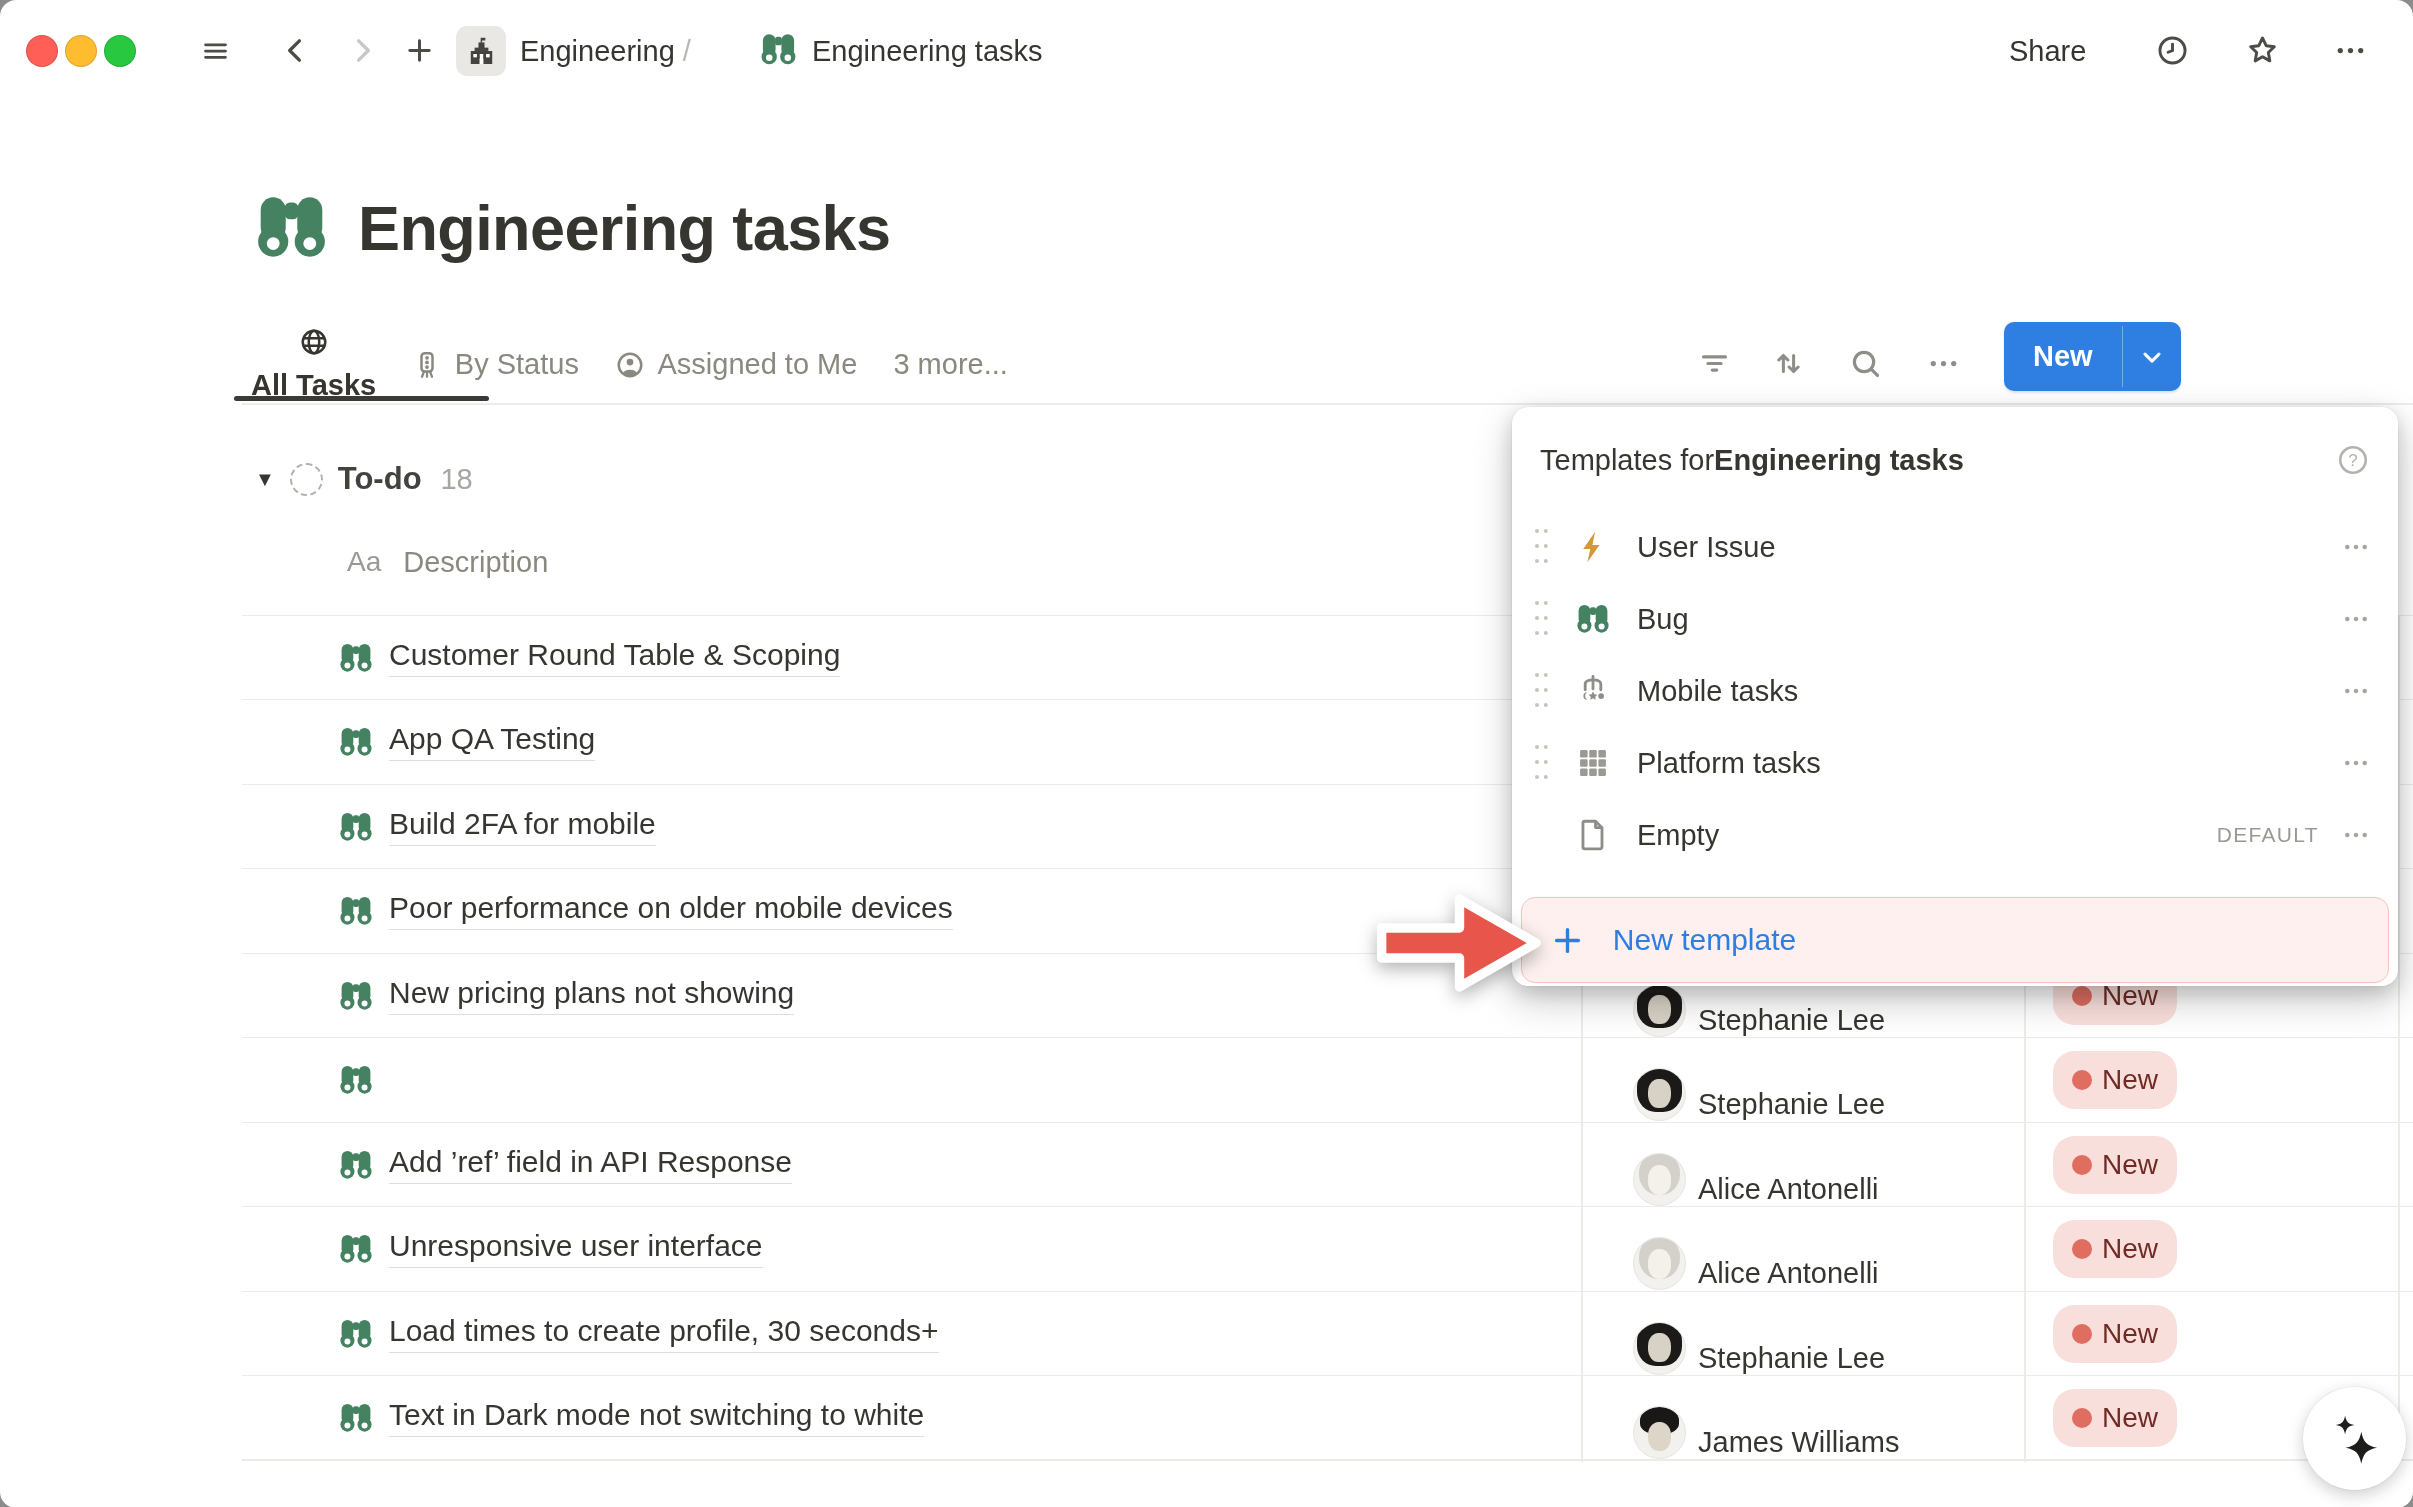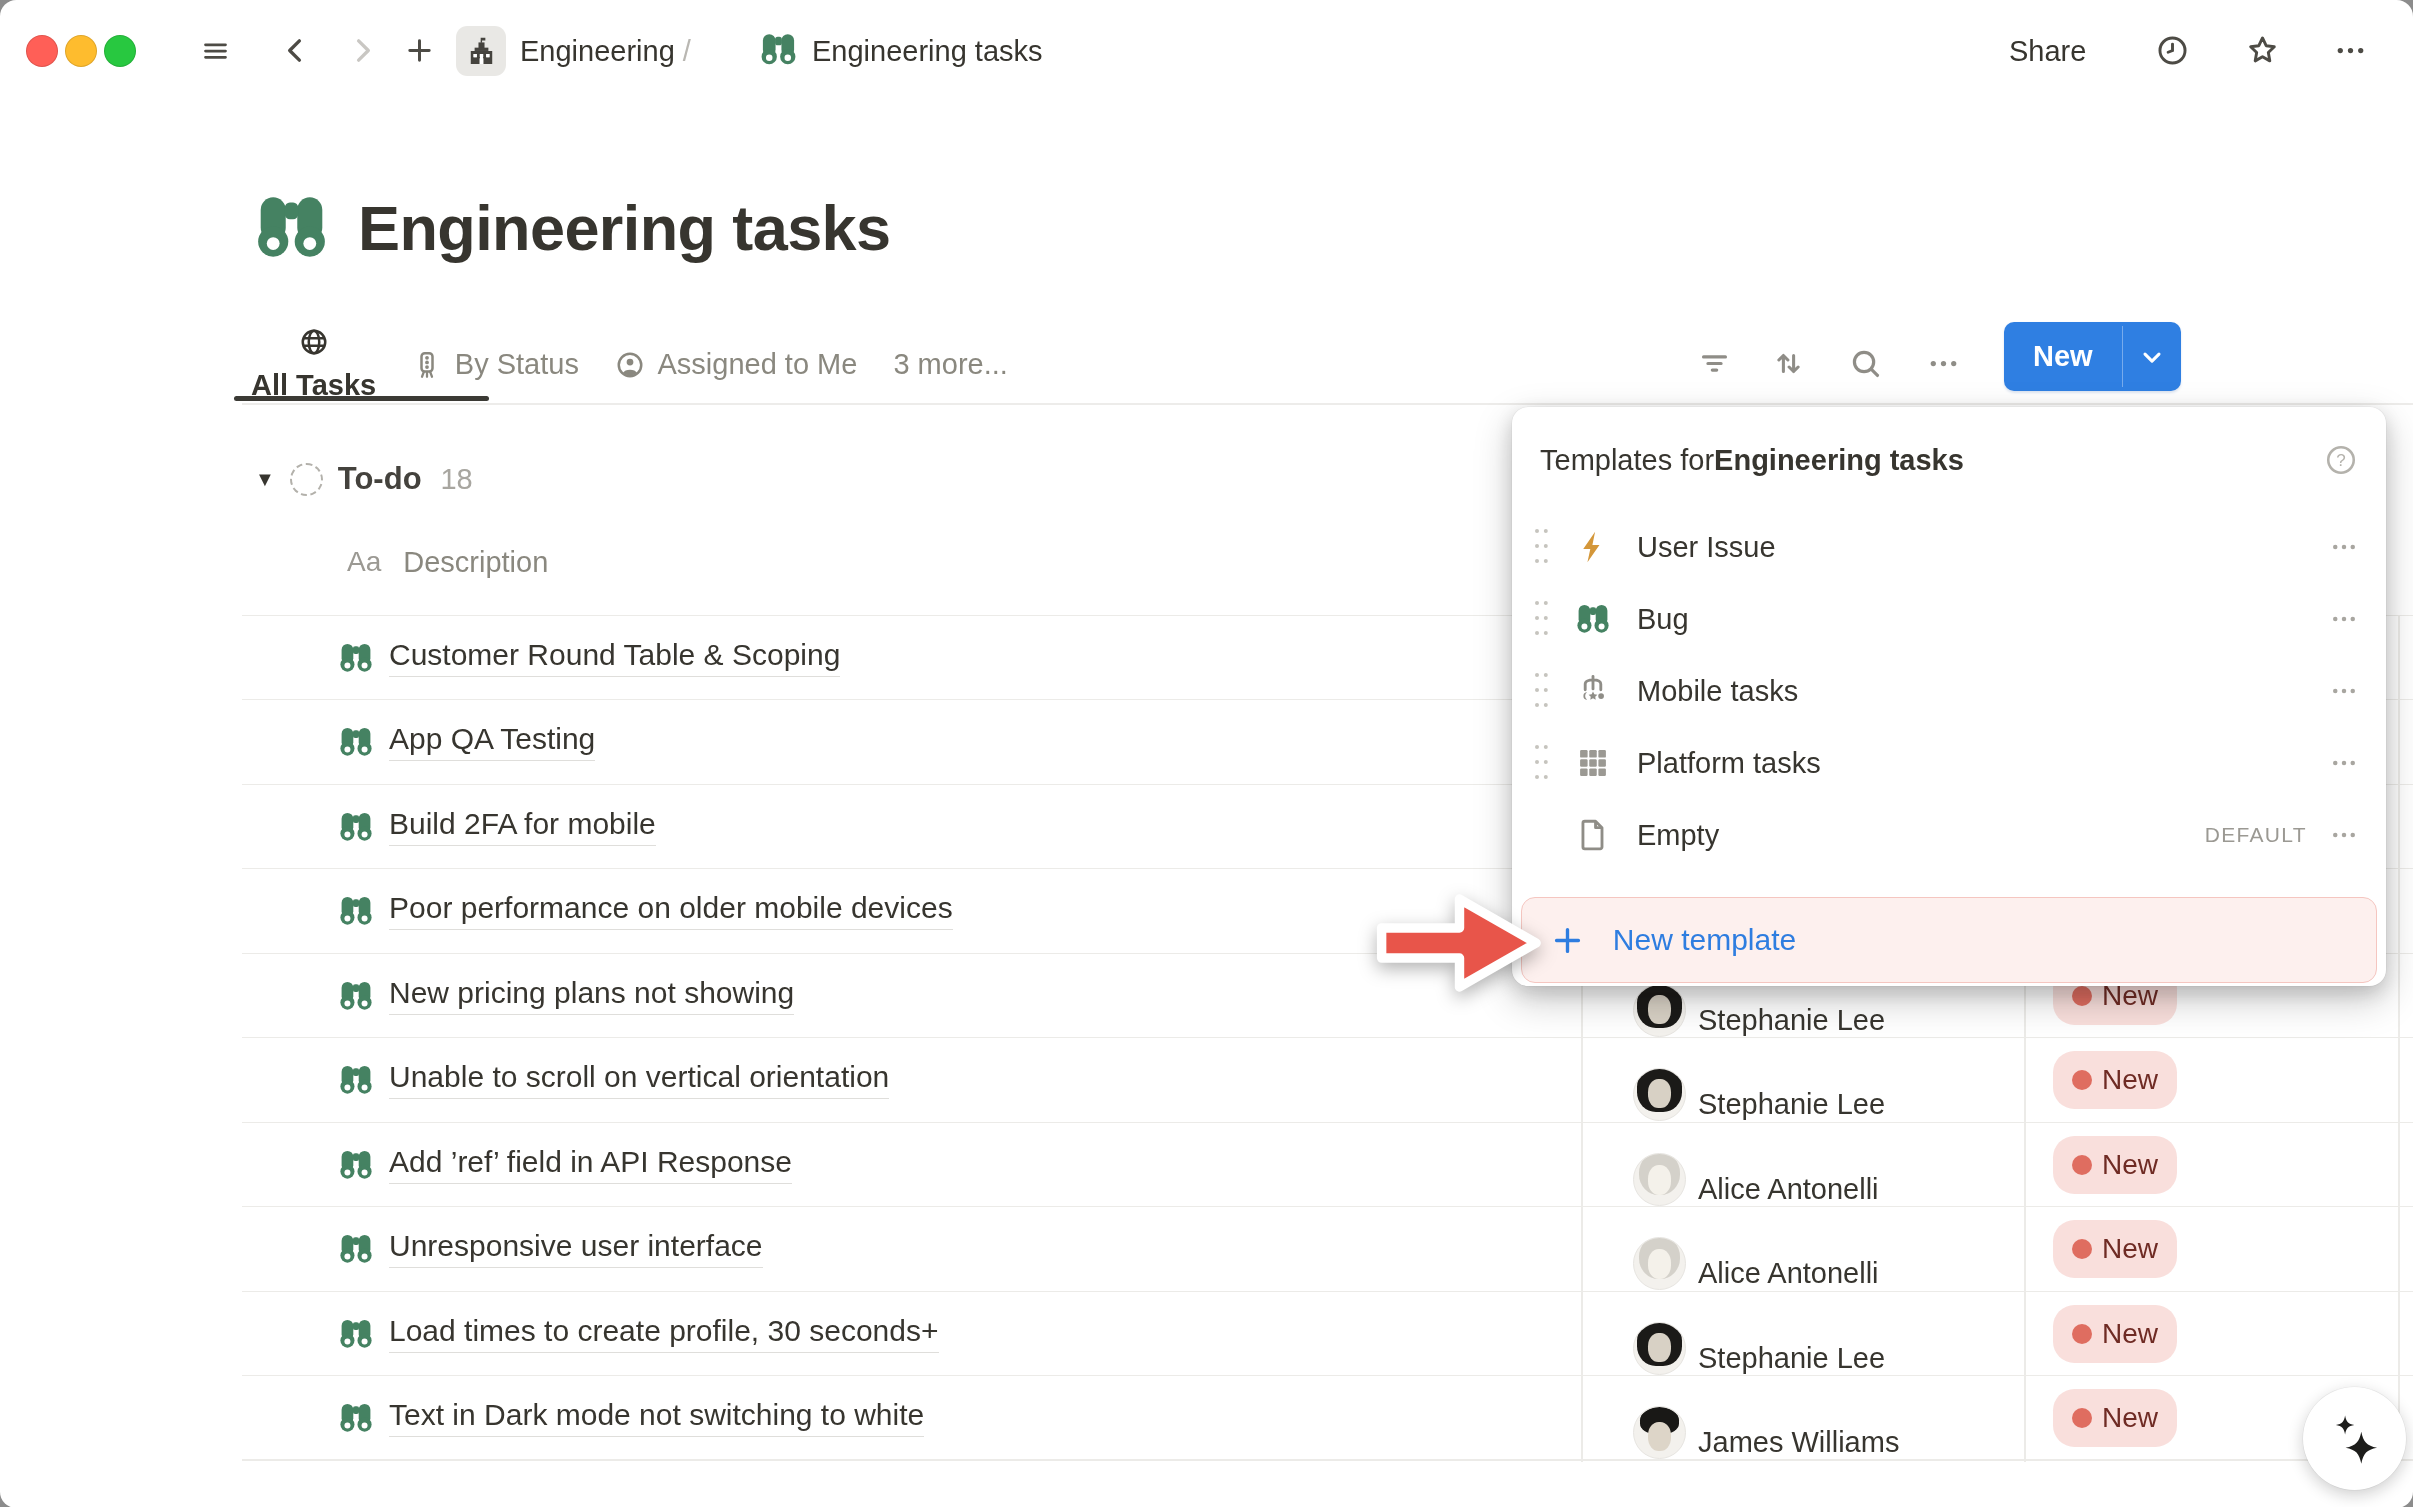--- a/index.html
+++ b/index.html
@@ -62,21 +62,21 @@
   .avatar{width:53px;height:53px;border-radius:50%;background:#f3f1ed;border:1.9px solid #e7e5e1;box-sizing:border-box;position:relative;overflow:hidden;flex:none;}
   .avatar::before,.avatar::after{content:"";position:absolute;}
   .avatar[data-v="sl"]::before{left:6%;right:6%;top:-8%;height:92%;background:#1b1a18;border-radius:46% 46% 42% 42%;}
   .avatar[data-v="sl"]::after{left:28%;top:20%;width:44%;height:56%;background:#d8d1c5;border-radius:46%;}
   .avatar[data-v="aa"]::before{left:10%;right:10%;top:-4%;height:84%;background:#d4d1ca;border-radius:48%;}
   .avatar[data-v="aa"]::after{left:27%;top:22%;width:46%;height:58%;background:#f4f1ea;border-radius:46%;}
   .avatar[data-v="jw"]::before{left:12%;right:12%;top:0%;height:52%;background:#191816;border-radius:50% 50% 40% 40%;}
   .avatar[data-v="jw"]::after{left:27%;top:30%;width:46%;height:56%;background:#ddd5c8;border-radius:46%;}
   
   .popover{position:absolute;left:1512px;top:407px;width:874px;height:579px;background:#fff;border-radius:16.3px;z-index:50;
-    box-shadow:0 0 0 0.6px rgba(15,15,15,.05), 0 6.3px 17.6px rgba(15,15,15,.14), 0 14px 38px rgba(15,15,15,.22);}
+    box-shadow:0 0 0 0.6px rgba(15,15,15,.05), 0 6.3px 17.6px rgba(15,15,15,.14), 0 14px 38px rgba(15,15,15,.22);padding-left:12px;}
   .pop-header{position:absolute;left:28px;top:36px;right:28px;font-size:29px;color:#37352f;display:flex;align-items:center;}
   .pop-header b{font-weight:700;}
   .pop-help{margin-left:auto;width:34px;height:34px;color:#b4b2ac;}
   .pop-item{position:absolute;left:12.6px;right:12.6px;height:72px;display:flex;align-items:center;border-radius:8.8px;}
   .drag{width:10px;height:41px;margin-left:10px;position:relative;flex:none;}
   .drag::before{content:"";position:absolute;left:0;top:2.5px;width:4.4px;height:4.4px;border-radius:50%;background:#c6c4be;
     box-shadow:0 15px 0 #c6c4be,0 30px 0 #c6c4be,8.8px 0 0 #c6c4be,8.8px 15px 0 #c6c4be,8.8px 30px 0 #c6c4be;}
   .drag.none::before{display:none;}
   .pop-item .ico{width:36px;height:36px;margin-left:30px;flex:none;}
   .pop-label{font-size:29px;color:#37352f;margin-left:26.4px;white-space:nowrap;}
@@ -410,21 +410,20 @@
             <span class="dot"></span>
             <span class="btxt">New</span>
           </span>
         </div>
     </div>
     <div class="row" style="top:1037px">
       <div class="cell-title">
           <svg class="ico" viewBox="0 0 58 58" width="36" height="36">
             <use href="#i-binoculars"></use>
           </svg>
-          <span class="row-title">Unable to scroll on vertical orientation</span>
         </div>
       <div class="cell-person">
           <span class="avatar" data-v="sl"></span>
           <span class="person-name">Stephanie Lee</span>
         </div>
       <div class="cell-status">
           <span class="badge">
             <span class="dot"></span>
             <span class="btxt">New</span>
           </span>

